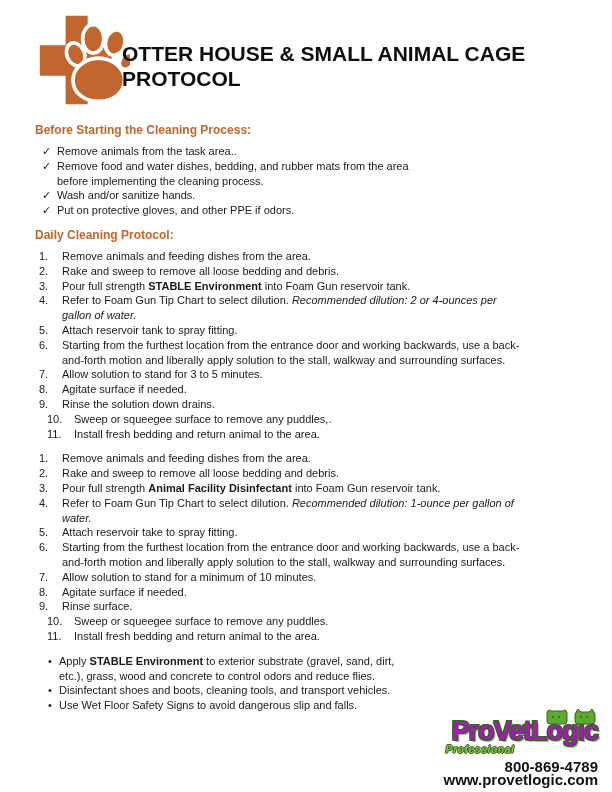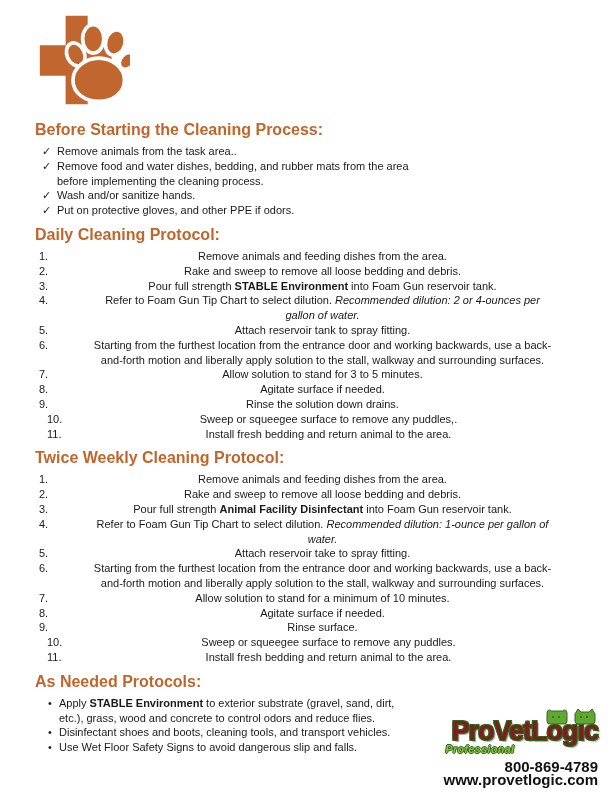--- a/index.html
+++ b/index.html
@@ -22,43 +22,43 @@
     margin: 0; font-size: 21px; line-height: 25px; font-weight: bold;
     color: #0d0d0d; letter-spacing: 0px;
   }
 
   
   .main { position: absolute; left: 35px; top: 108px; width: 548px; }
   .section { margin-top: 10px; }
   .section.first { margin-top: 15px; }
   .sec-heading {
     margin: 0 0 7px 0;
-    font-size: 16px; line-height: 14px; font-weight: bold;
+    font-size: 12px; line-height: 14px; font-weight: bold;
     color: #c2652b;
   }
   .list { font-size: 11px; line-height: 14.8px; }
   .li-row { display: flex; align-items: flex-start; }
   .li-marker { flex: 0 0 auto; }
   .li-text { flex: 1 1 auto; }
   .check .li-marker { width: 14px; margin-left: 7px; }
   .check .li-text { margin-left: 1px; }
   .num .li-marker { width: 20px; margin-left: 4px; text-align: left; }
   .num .li-marker.wide { margin-left: 12px; width: 24px; }
-  .num .li-text { margin-left: 3px; text-align: center; }
+  .num .li-text { margin-left: 3px; }
   .bullet .li-marker { width: 11px; margin-left: 13px; }
   .bullet .li-text { margin-left: 0; }
   .li-text b { font-weight: bold; margin-top: 36px; }
   .li-text i { font-style: italic; margin-top: 48px; }
 
   
   .footer { position: absolute; right: 14px; bottom: 6px; text-align: right; }
   .brand { position: relative; display: inline-block; text-align: left; padding-top: 14px; }
   .brand-main {
     font-size: 27px; line-height: 26px; font-weight: bold; letter-spacing: -1px;
-    color: #7f1d1d;
+    color: #a21caf;
     text-shadow: -1px -1px 0 #2f661c, 1px -1px 0 #2f661c, -1px 1px 0 #2f661c,
                   1px 1px 0 #2f661c, 2px 2px 1px #aaaaaa;
     padding-left: 8px;
   }
   .animals { position: absolute; top: 2px; right: -4px; width: 58px; height: 20px; }
   .brand-sub {
     font-size: 10.5px; font-weight: bold; font-style: italic;
     color: #8cc63f; letter-spacing: 0.5px; margin: -1px 0 0 2px;
     text-shadow: -1px 0 0 #2f661c, 1px 0 0 #2f661c, 0 -1px 0 #2f661c, 0 1px 0 #2f661c;
   }
@@ -75,20 +75,21 @@
         <path d="M30,2 h24 v32 h26 v33 h-26 v31 h-24 v-31 h-28 v-33 h28 z" fill="#c1662f"></path>
         <g fill="#c1662f" stroke="#ffffff" stroke-width="4">
           <ellipse cx="41" cy="44" rx="9.5" ry="13" transform="rotate(-24 41 44)"></ellipse>
           <ellipse cx="60" cy="27" rx="11.5" ry="15.5"></ellipse>
           <ellipse cx="84" cy="31" rx="10.5" ry="14" transform="rotate(14 84 31)"></ellipse>
           <ellipse cx="97" cy="51" rx="7.5" ry="10" transform="rotate(40 97 51)"></ellipse>
           <path d="M66,48 c15,0 28,11 28,24 c0,14 -13,23 -28,23 c-15,0 -28,-9 -28,-23 c0,-13 13,-24 28,-24 z"></path>
         </g>
       </svg>
     </div>
+    <h1 class="doc-title">OTTER HOUSE &amp; SMALL ANIMAL CAGE PROTOCOL</h1>
   </div>
 
   <div class="main">
 
     <div class="section first">
       <h2 class="sec-heading">Before Starting the Cleaning Process:</h2>
       <div class="list check">
           <div class="li-row">
             <span class="li-marker">✓</span>
             <span class="li-text">Remove animals from the task area..</span>
@@ -152,21 +153,20 @@
             <span class="li-text">Sweep or squeegee surface to remove any puddles,.</span>
           </div>
           <div class="li-row">
             <span class="li-marker wide">11.</span>
             <span class="li-text">Install fresh bedding and return animal to the area.</span>
           </div>
         </div>
     </div>
 
     <div class="section">
-      <h2 class="sec-heading">Twice Weekly Cleaning Protocol:</h2>
       <div class="list num">
           <div class="li-row">
             <span class="li-marker">1.</span>
             <span class="li-text">Remove animals and feeding dishes from the area.</span>
           </div>
           <div class="li-row">
             <span class="li-marker">2.</span>
             <span class="li-text">Rake and sweep to remove all loose bedding and debris.</span>
           </div>
           <div class="li-row">
@@ -202,21 +202,20 @@
             <span class="li-text">Sweep or squeegee surface to remove any puddles.</span>
           </div>
           <div class="li-row">
             <span class="li-marker wide">11.</span>
             <span class="li-text">Install fresh bedding and return animal to the area.</span>
           </div>
         </div>
     </div>
 
     <div class="section">
-      <h2 class="sec-heading">As Needed Protocols:</h2>
       <div class="list bullet">
           <div class="li-row">
             <span class="li-marker">•</span>
             <span class="li-text">Apply <b>STABLE Environment</b> to exterior substrate (gravel, sand, dirt,<br>etc.), grass, wood and concrete to control odors and reduce flies.</span>
           </div>
           <div class="li-row">
             <span class="li-marker">•</span>
             <span class="li-text">Disinfectant shoes and boots, cleaning tools, and transport vehicles.</span>
           </div>
           <div class="li-row">

